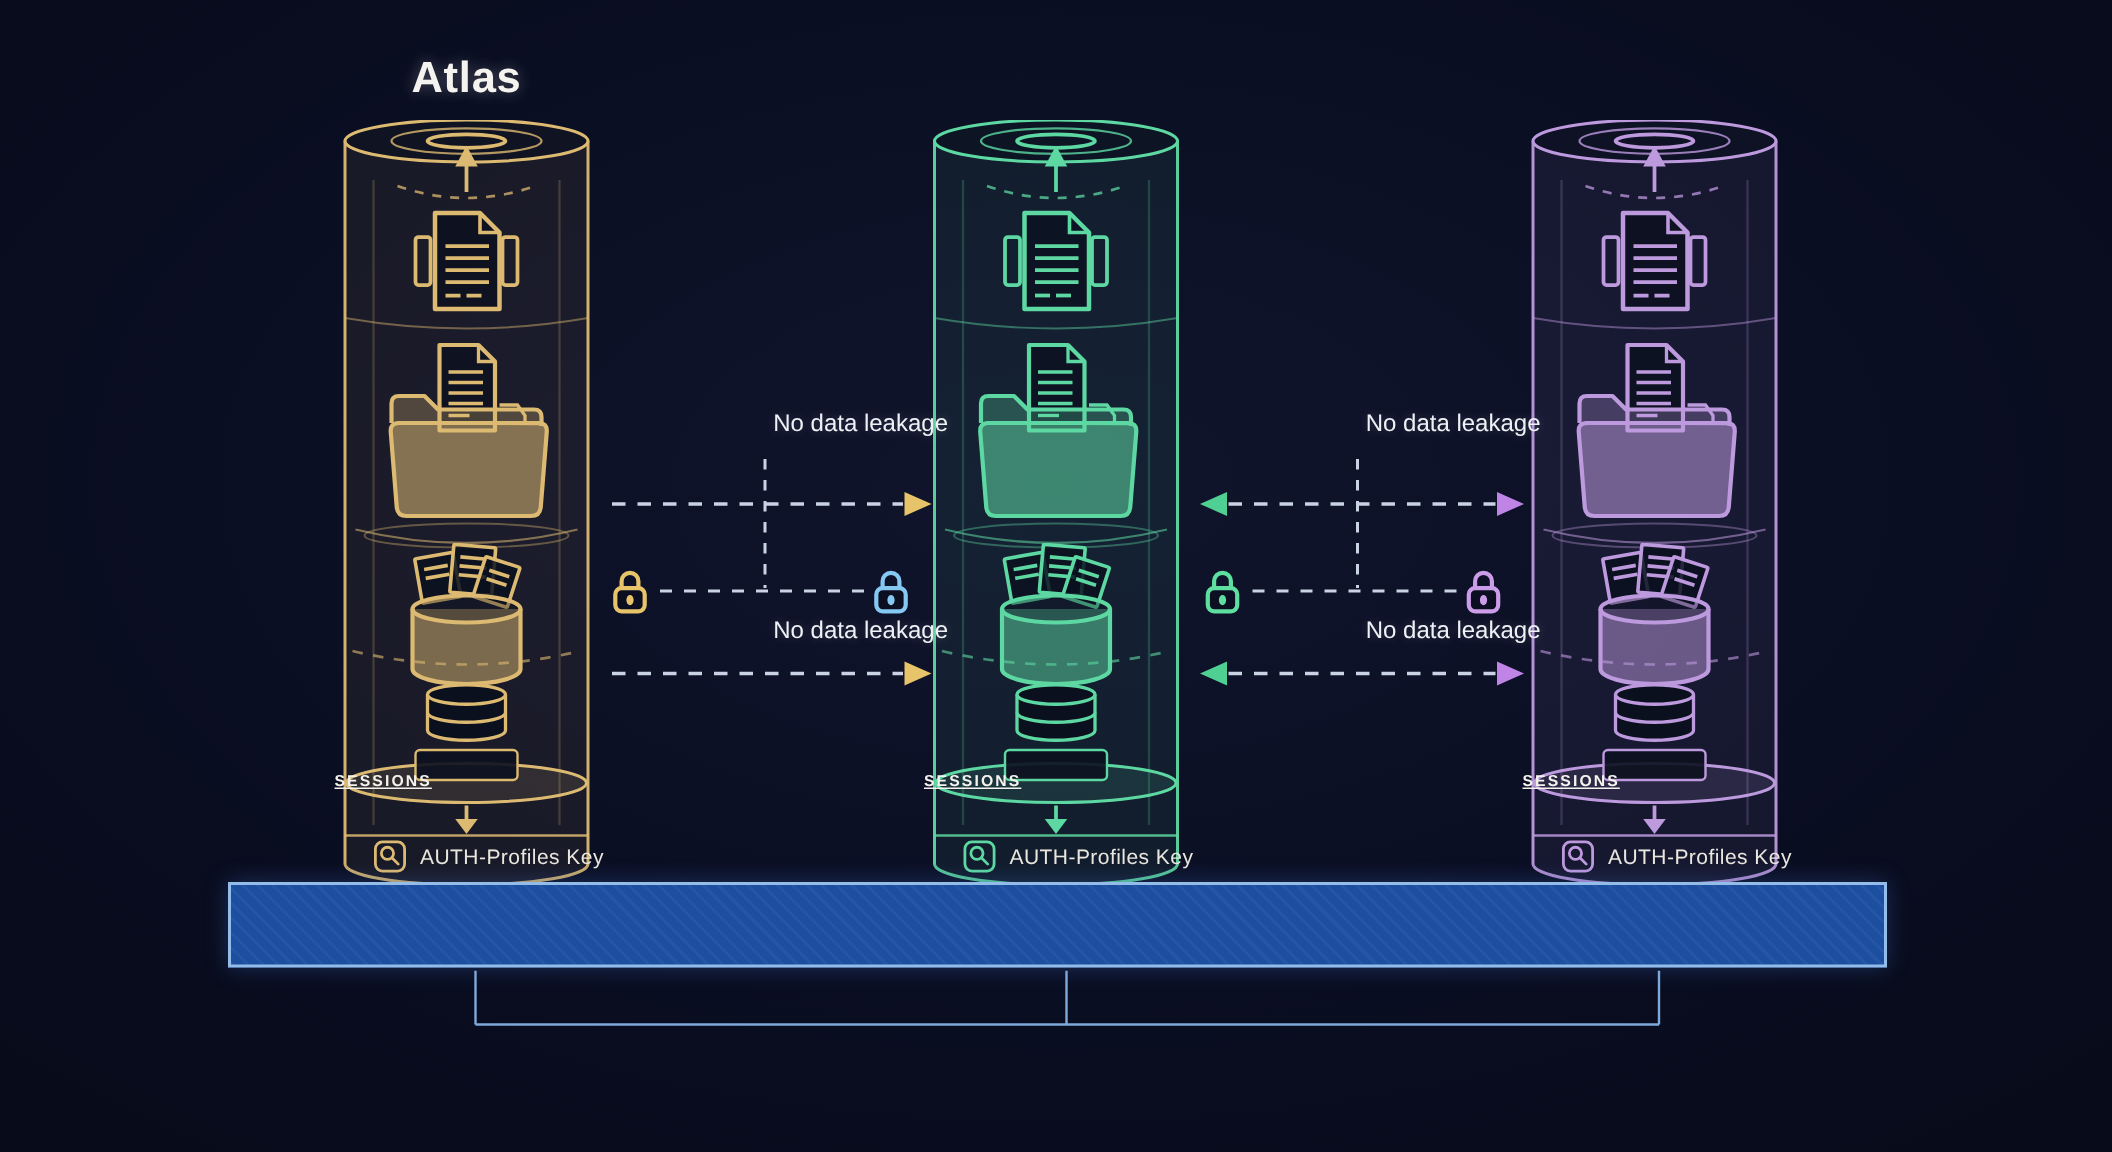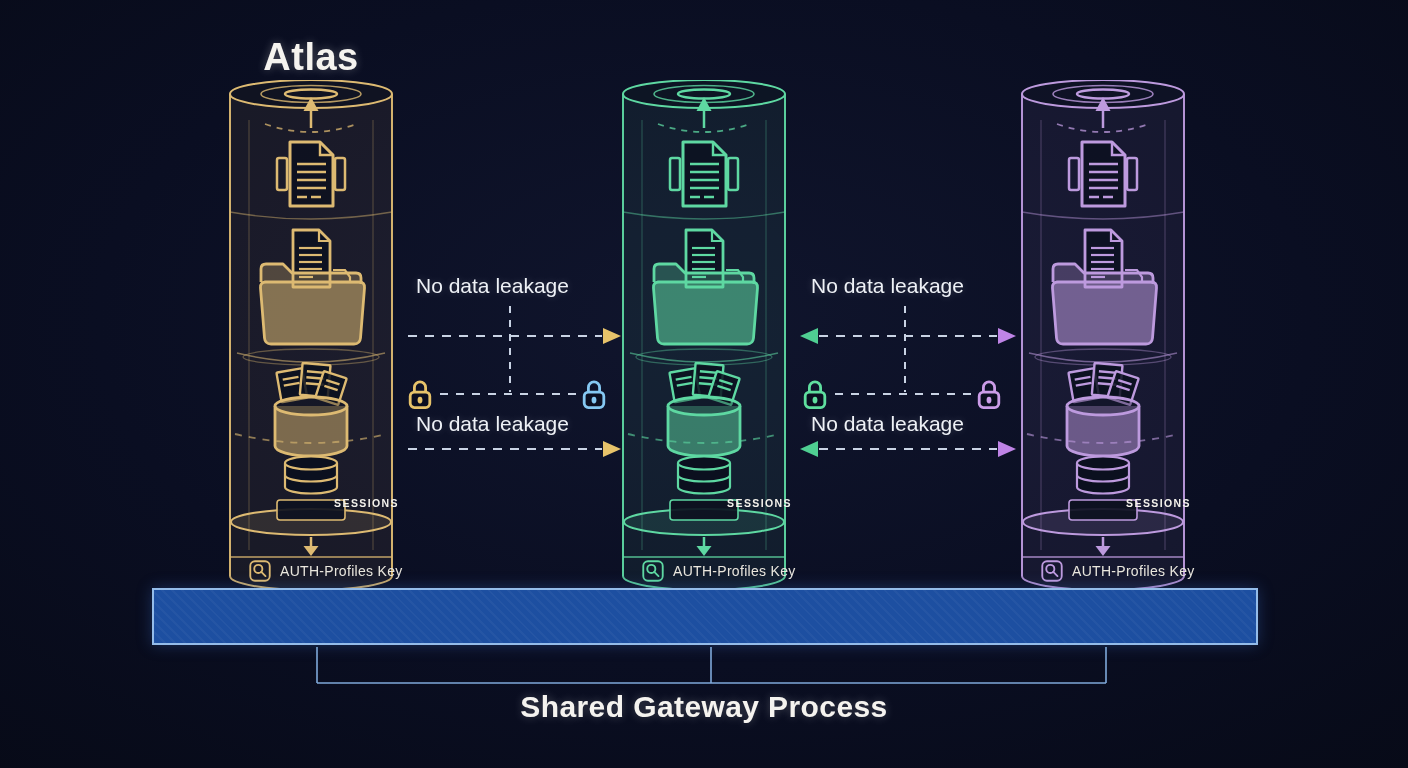--- a/index.html
+++ b/index.html
@@ -4,36 +4,36 @@
 <style>
   html,body{margin:0;padding:0;background:#05070f;}
   #stage{
     position:relative;width:1408px;height:768px;overflow:hidden;
     background:radial-gradient(1100px 620px at 50% 42%, #10152d 0%, #0a0e22 55%, #070a17 100%);
     font-family:"Liberation Sans", sans-serif;
   }
   .pillar{position:absolute;top:36px;width:176px;height:560px;}
   .pillar-title{
     position:absolute;top:0;left:0;width:100%;text-align:center;
-    font-size:38px;font-weight:600;color:#f5f3ef;letter-spacing:.5px;
+    font-size:29px;font-weight:600;color:#f5f3ef;letter-spacing:.5px;
     text-shadow:0 0 10px rgba(255,255,255,.28);
   }
   .pillar-svg{position:absolute;top:44px;left:0;}
   .db-label{
-    position:absolute;top:458px;left:0;width:100%;height:18px;line-height:18px;
-    text-align:right;font-size:10.5px;font-weight:bold;color:#f4f2ec;letter-spacing:1.4px;
+    position:absolute;top:476px;left:0;width:100%;height:18px;line-height:18px;
+    text-align:left;font-size:10.5px;font-weight:bold;color:#f4f2ec;letter-spacing:1.4px;text-decoration:underline;
   }
   .footer-label{
     position:absolute;top:528px;left:57px;font-size:14px;line-height:15px;
     color:#eae7de;letter-spacing:.3px;white-space:nowrap;
   }
   .channel{position:absolute;top:268px;width:226px;height:198px;}
   .channel-label{
-    position:absolute;left:16px;width:100%;text-align:left;
-    font-size:21px;color:#eef1f6;text-shadow:0 0 8px rgba(255,255,255,.2);
+    position:absolute;left:6px;width:100%;text-align:right;
+    font-size:16px;color:#eef1f6;text-shadow:0 0 8px rgba(255,255,255,.2);
   }
   .channel-label.top{top:6px;}
   .channel-label.bottom{top:144px;}
   .channel-svg{position:absolute;left:0;top:0;}
   #gateway-bar{
     position:absolute;left:152px;top:588px;width:1106px;height:57px;box-sizing:border-box;
     border:2px solid #94bce9;
     background-image:repeating-linear-gradient(45deg, rgba(255,255,255,.035) 0 2px, rgba(0,0,0,0) 2px 7px);
     box-shadow:0 0 14px rgba(60,110,200,.35);
   }
@@ -211,15 +211,14 @@
 
   <div id="gateway-bar" style="background-color: rgb(29, 79, 161);"></div>
 
   <svg id="gateway-bracket" width="810" height="40" viewBox="0 0 810 40" style="color: rgb(127, 169, 218);">
     <line x1="7" y1="0" x2="7" y2="36" stroke="currentColor" stroke-width="1.6"></line>
     <line x1="401" y1="0" x2="401" y2="36" stroke="currentColor" stroke-width="1.6"></line>
     <line x1="796" y1="0" x2="796" y2="36" stroke="currentColor" stroke-width="1.6"></line>
     <line x1="7" y1="36" x2="796" y2="36" stroke="currentColor" stroke-width="1.6"></line>
   </svg>
 
-  <div id="gateway-label">Shared Gateway Process</div>
 
 </div>
 
 </body></html>

